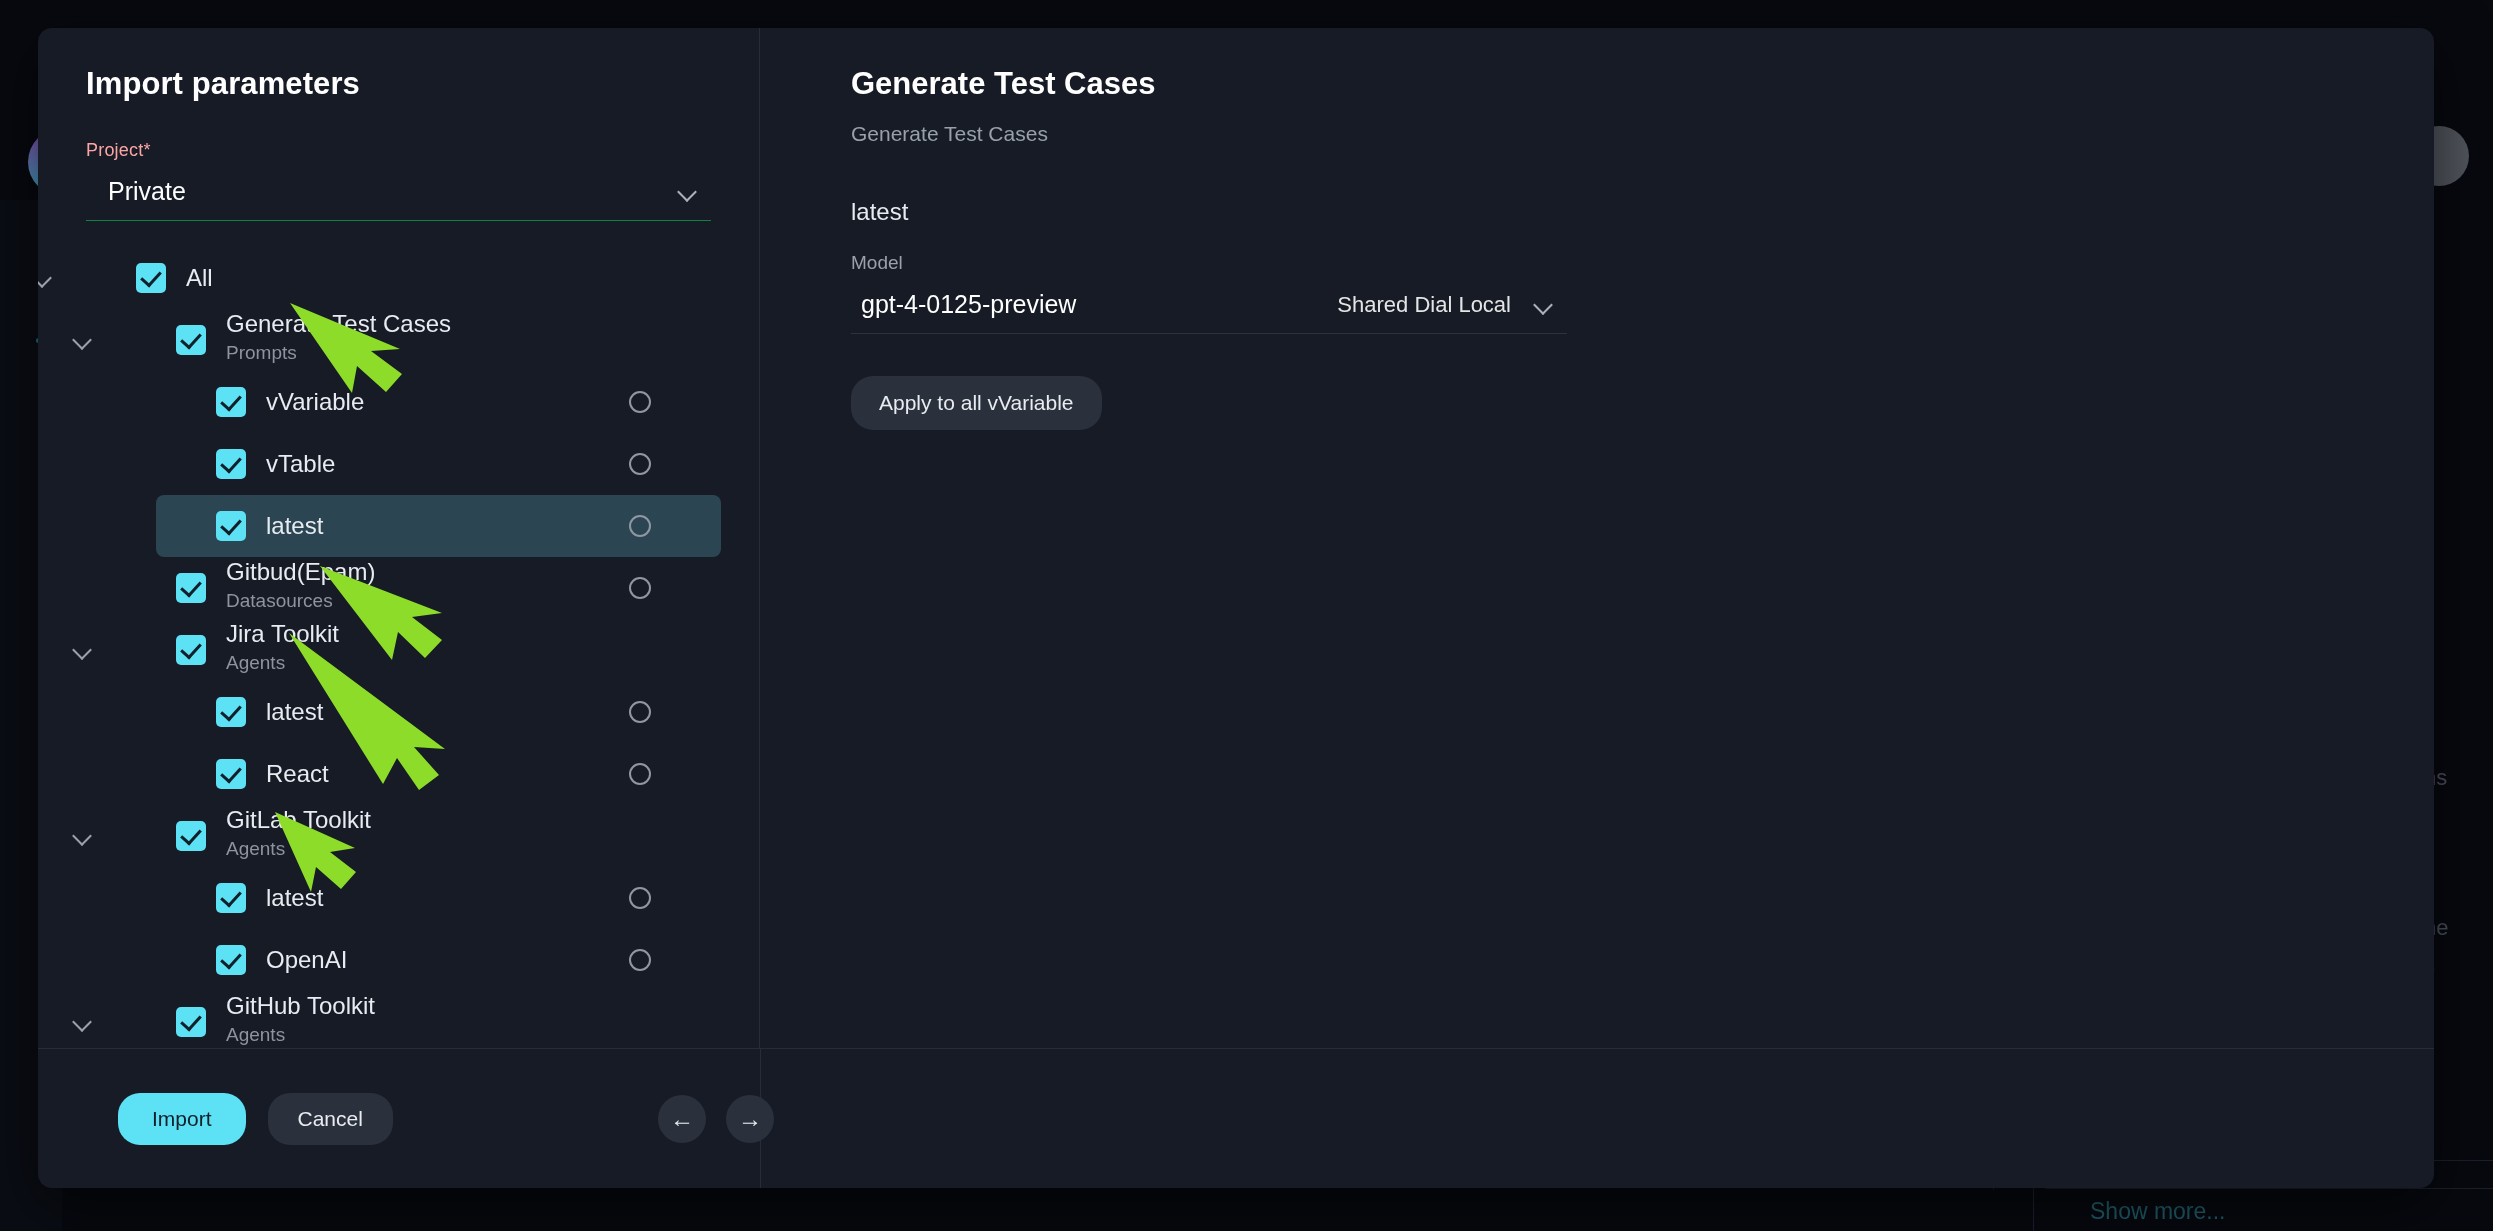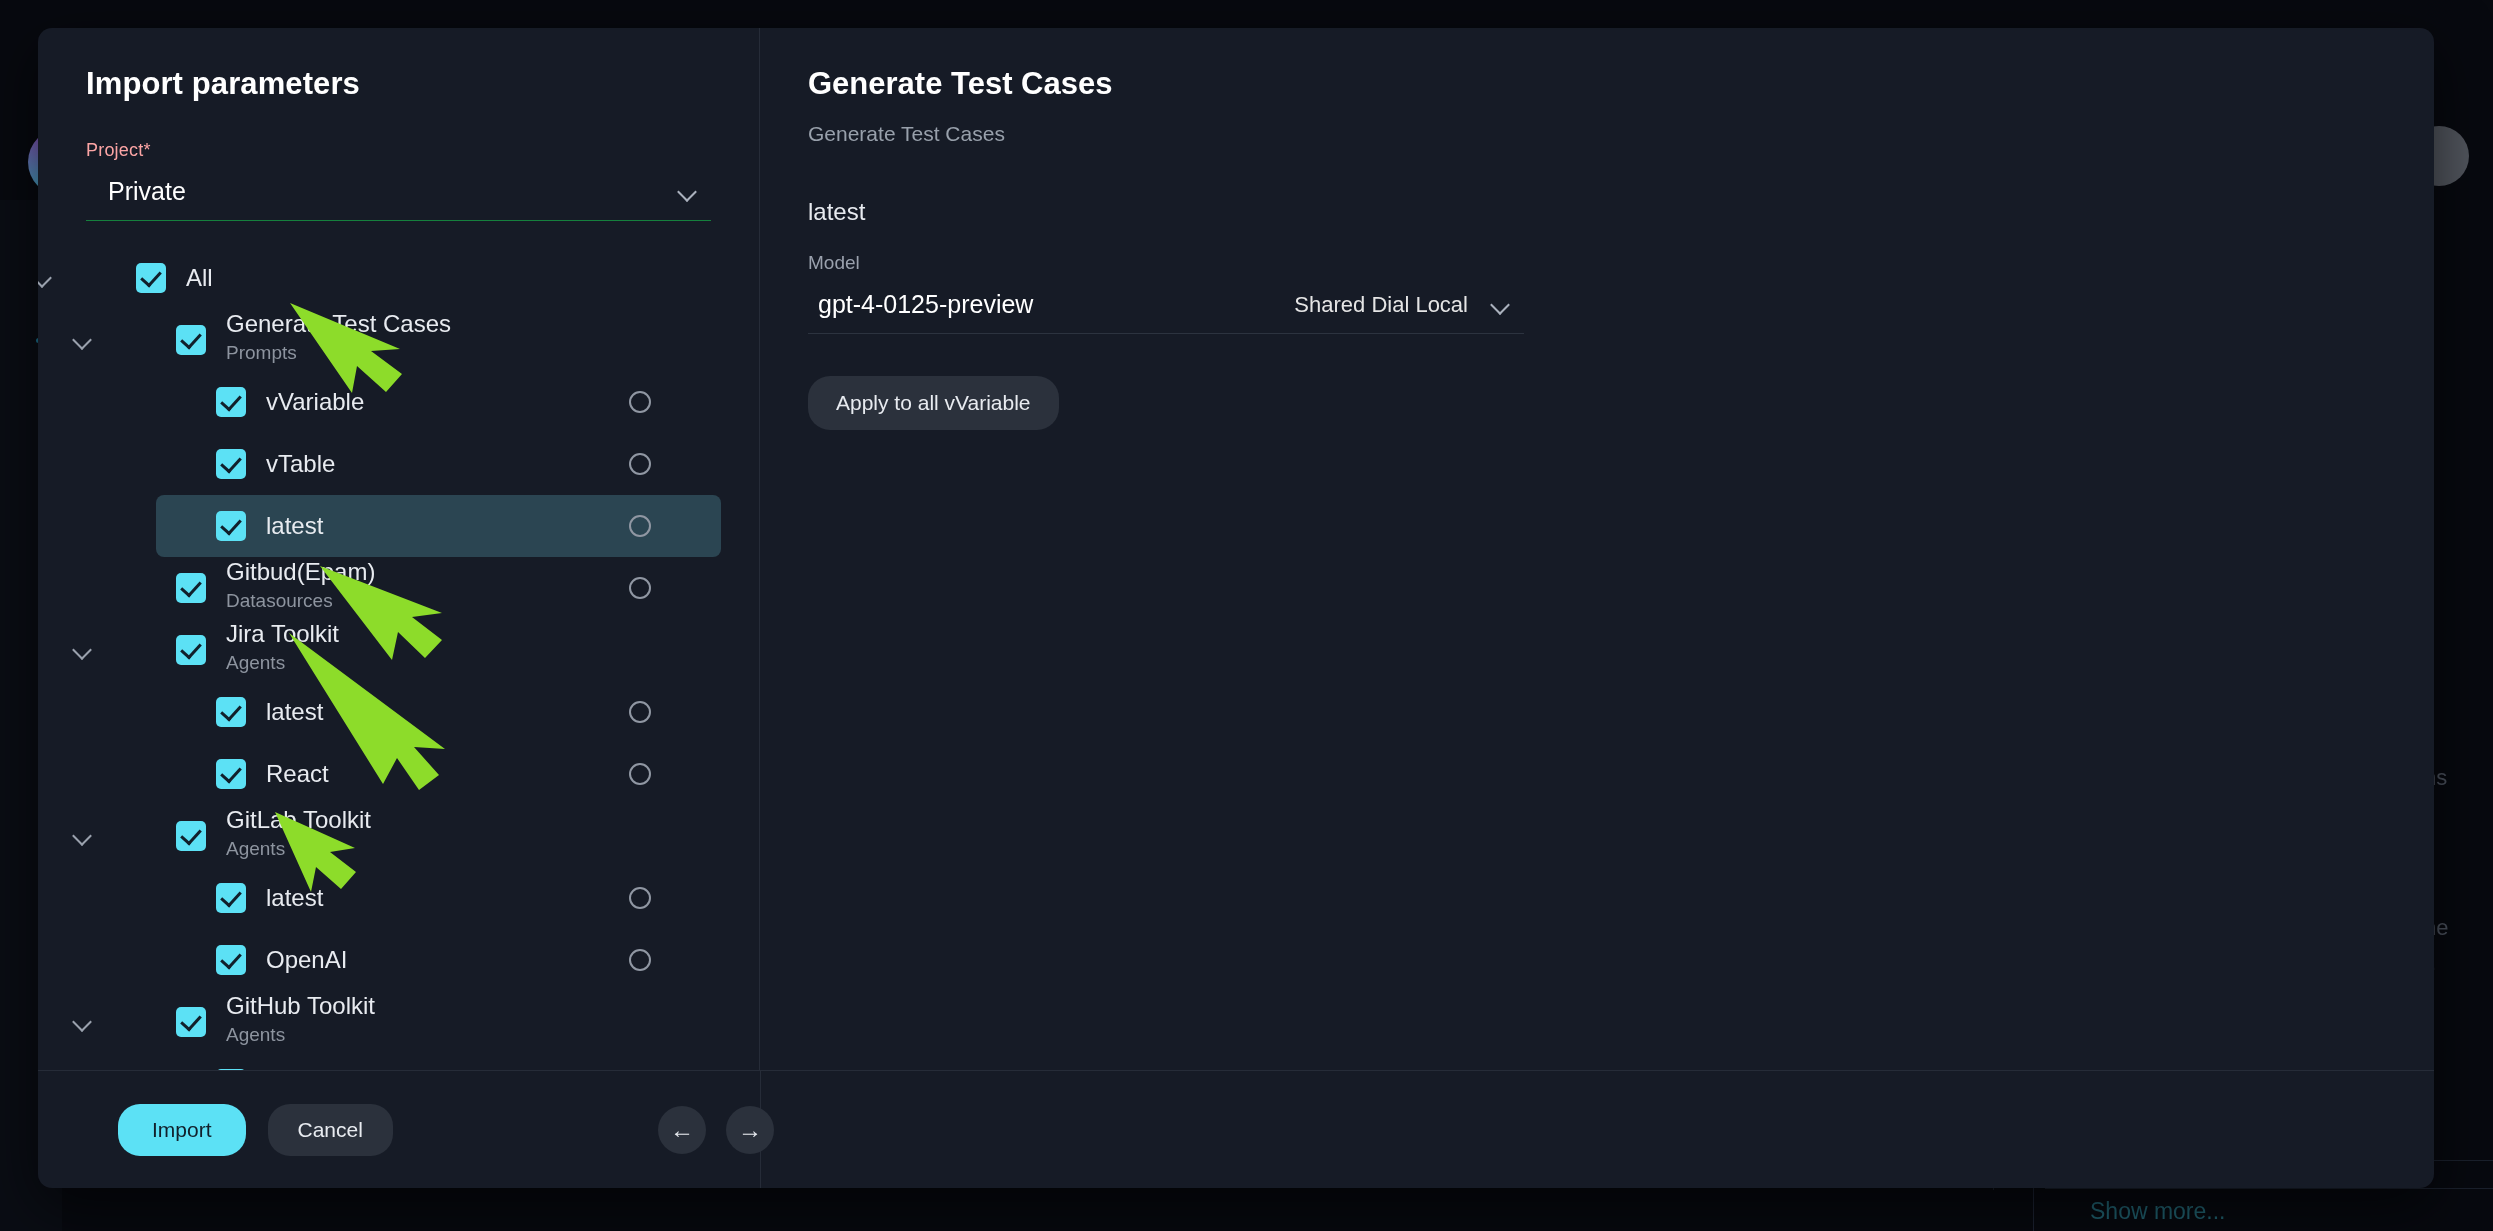--- a/index.html
+++ b/index.html
@@ -62,21 +62,21 @@
     border-top-left-radius: 28px; border-top: 1px solid #1a202c; border-left: 1px solid #1a202c;
   }
 
   
   .modal {
     position: absolute; left: 38px; top: 28px; width: 2396px; height: 1160px;
     background: #161b26; border-radius: 14px; overflow: hidden;
     display: flex; flex-direction: column;
     box-shadow: 0 18px 60px rgba(0,0,0,.6);
   }
-  .modal-body { flex: 1; display: flex; min-height: 0; }
+  .modal-body { flex: 1; display: flex; min-height: 0; gap: 43px; }
 
   
   .left-pane {
     width: 722px; border-right: 1px solid #262c38;
     display: flex; flex-direction: column; min-height: 0;
   }
   .left-head { padding: 38px 48px 0 48px; }
   .modal-title {
     color: #fff; font-size: 31px; font-weight: 700; letter-spacing: .1px;
   }
@@ -157,21 +157,21 @@
   .rp-select-right { display: flex; align-items: center; gap: 22px; }
   .rp-select-aux { color: #e5e5e5; font-size: 22px; }
   .btn-ghost {
     margin-top: 42px; display: inline-flex; align-items: center; justify-content: center;
     background: #2b313c; color: #e8ebf0; border: none; border-radius: 22px;
     padding: 15px 28px; font-size: 21px; font-family: inherit; cursor: pointer;
   }
 
   
   .footer {
-    height: 118px; border-top: 1px solid #262c38;
+    height: 140px; border-top: 1px solid #262c38;
     display: flex; align-items: center; position: relative;
   }
   .footer-left { display: flex; align-items: center; gap: 22px; padding-left: 80px; }
   .btn-primary {
     background: #5ce1f5; color: #11202b; border: none; border-radius: 22px;
     padding: 14px 34px; font-size: 21px; font-family: inherit; cursor: pointer; font-weight: 500;
   }
   .btn-secondary {
     background: #2b313c; color: #e8ebf0; border: none; border-radius: 22px;
     padding: 14px 30px; font-size: 21px; font-family: inherit; cursor: pointer;

